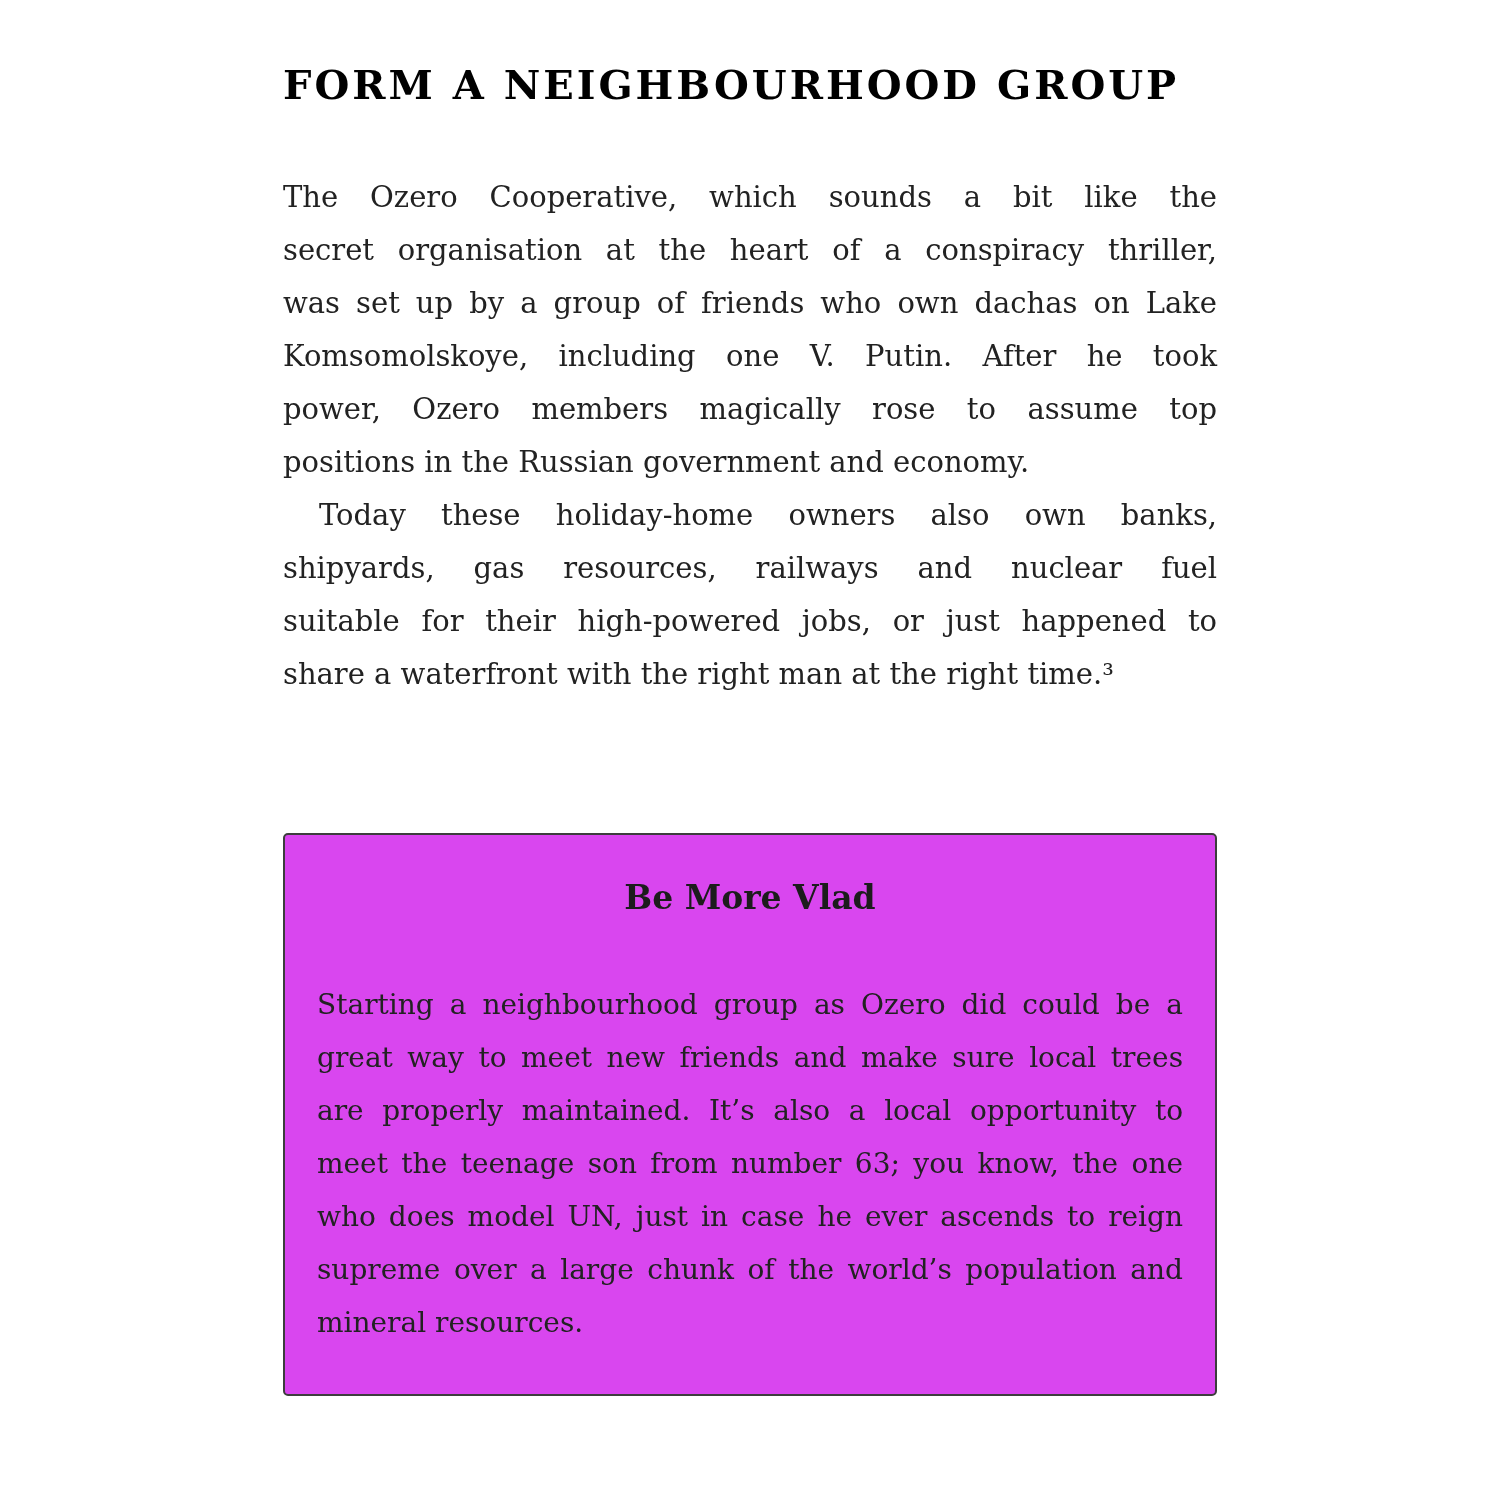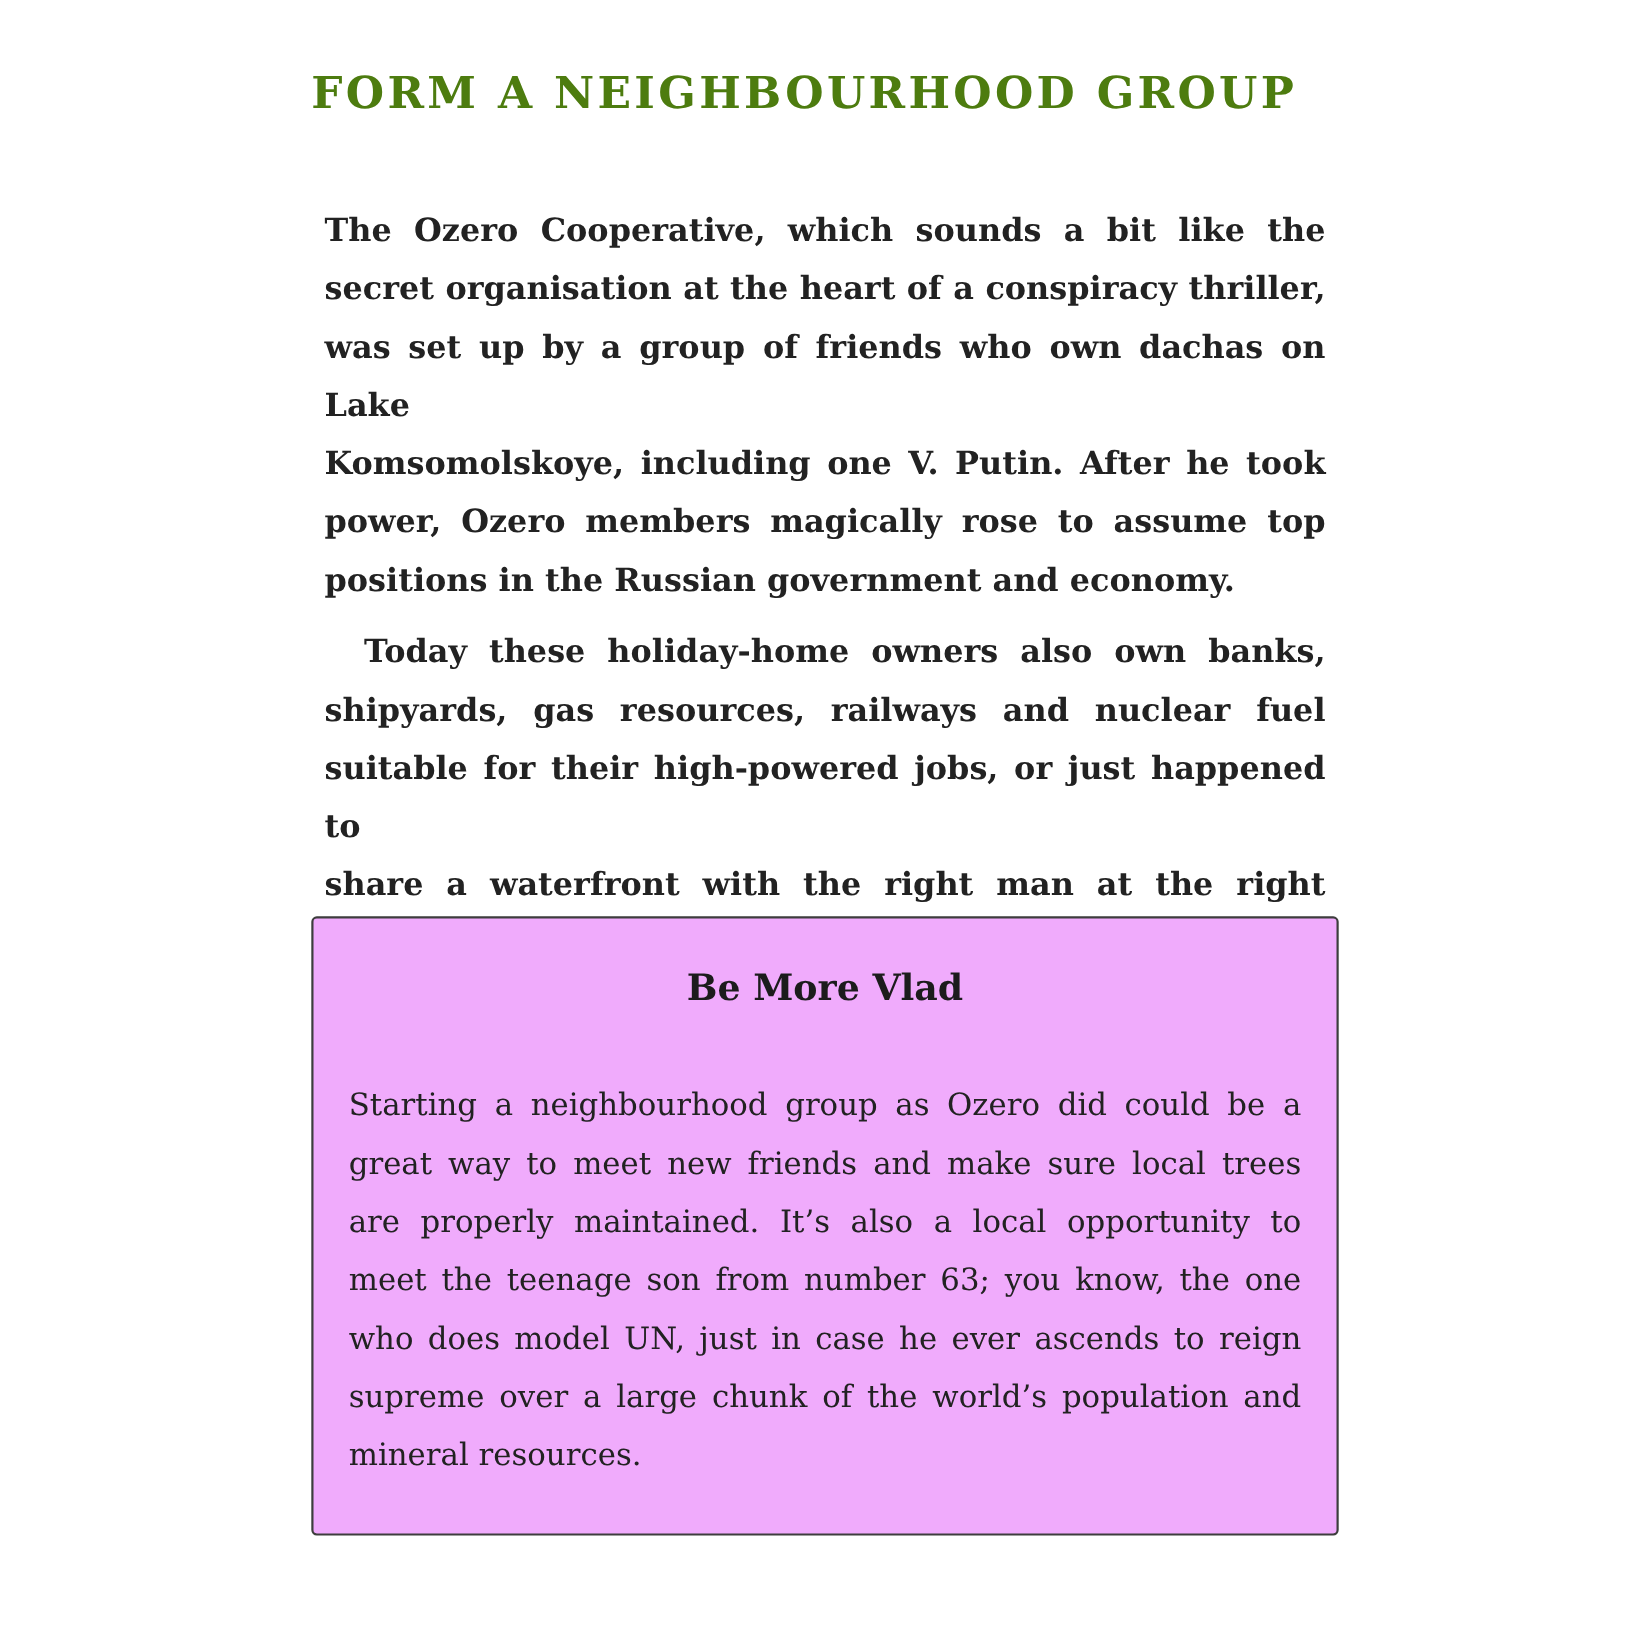--- a/index.html
+++ b/index.html
@@ -20,49 +20,49 @@
     position: absolute;
     left: 283px;
     top: 64px;
     margin: 0;
     width: 934px;
     font-family: "DejaVu Serif", serif;
     font-size: 40px;
     line-height: 42px;
     font-weight: 700;
     letter-spacing: 3px;
-    color: #4d7c0f;
+    color: #000000;
     white-space: nowrap;
   }
   .body-text {
     position: absolute;
     left: 283px;
     top: 171px;
     width: 934px;
     font-size: 29px;
     line-height: 53px;
   }
-  .para { margin: 12px; font-weight: bold; }
+  .para { margin: 0; }
   .line {
     text-align: justify;
     text-align-last: justify;
     text-justify: inter-word;
   }
   .line.last { text-align-last: left; }
   .para.indent-first .line:first-child { text-indent: 36px; }
   .callout {
     position: absolute;
     left: 283px;
     top: 833px;
     width: 934px;
     height: 563px;
     box-sizing: border-box;
     border: 2px solid #3d3d3d;
     border-radius: 5px;
-    background: #f0abfc;
+    background: #d946ef;
   }
   .callout-title {
     margin: 43px 0 0 0;
     text-align: center;
     font-size: 33px;
     line-height: 40px;
     font-weight: 700;
     color: #1c1c1c;
   }
   .callout-body {

